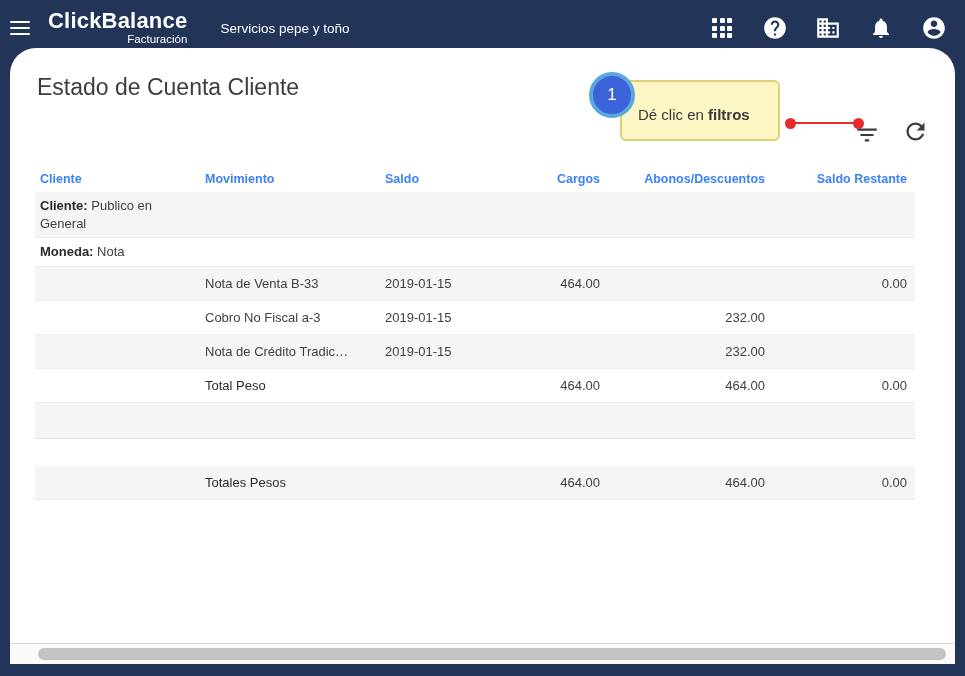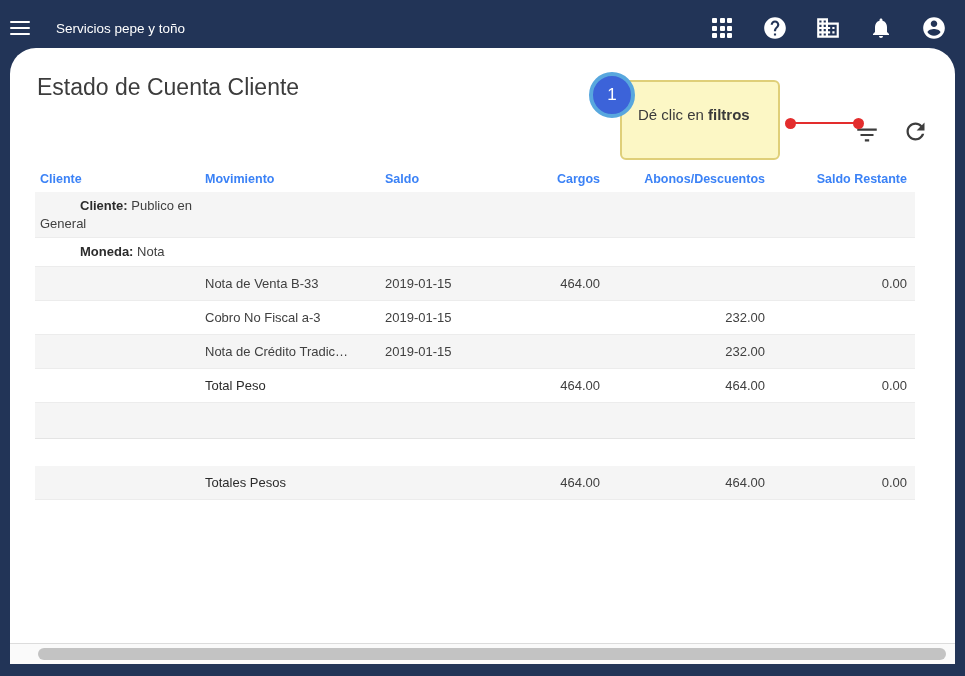--- a/index.html
+++ b/index.html
@@ -11,37 +11,37 @@
   
   .appbar{
     position:absolute;left:0;top:0;width:965px;height:56px;
     background:#223457;display:flex;align-items:center;color:#fff;
   }
   .hamburger{width:20px;height:14px;margin-left:10px;display:flex;flex-direction:column;justify-content:space-between;cursor:pointer;}
   .hamburger span{display:block;height:2.4px;background:#fff;border-radius:1px;}
   .logo{margin-left:18px;display:inline-block;line-height:1;cursor:pointer;}
   .logo .brand{font-size:22px;font-weight:bold;letter-spacing:.2px;}
   .logo .module{font-size:11.5px;text-align:right;margin-top:2px;font-weight:400;}
-  .company{margin-left:26px;font-size:13.5px;font-weight:400;}
+  .company{margin-left:33px;font-size:13.5px;font-weight:400;}
   .appbar-right{margin-left:auto;display:flex;align-items:center;gap:27px;margin-right:18px;}
   .abtn{width:26px;height:26px;display:flex;align-items:center;justify-content:center;cursor:pointer;}
   .grid-icon{display:grid;grid-template-columns:repeat(3,5px);grid-template-rows:repeat(3,5px);gap:2.5px;}
   .grid-icon i{background:#fff;border-radius:1px;}
   
   .card{
     position:absolute;left:10px;top:48px;width:945px;height:616px;
     background:#fff;border-radius:26px 26px 0 0;
   }
   .page-title{position:absolute;left:27px;top:26px;font-size:23px;color:#3c3c3c;}
   
   .filter-btn{position:absolute;left:844px;top:74px;width:28px;height:28px;cursor:pointer;}
   .refresh-btn{position:absolute;left:892px;top:70px;width:28px;height:28px;cursor:pointer;}
   
   .tooltip-box{
-    position:absolute;left:610px;top:32px;width:160px;height:80px;
+    position:absolute;left:610px;top:32px;width:160px;height:61px;
     background:#fcf7c5;border:2px solid #dfcf79;border-radius:6px;
     box-sizing:border-box;z-index:5;
   }
   .tooltip-text{position:absolute;left:16px;top:24px;font-size:15px;color:#3a3a3a;white-space:nowrap;}
   .tooltip-text b{font-weight:bold;}
   .step-badge{
     position:absolute;left:579px;top:24px;width:38px;height:38px;border-radius:50%;
     background:#3c63d9;border:4px solid #58a7de;z-index:6;
     display:flex;align-items:center;justify-content:center;
     color:#fff;font-size:17px;
@@ -59,21 +59,21 @@
   .c1{width:165px;} .c2{width:180px;} .c3{width:150px;}
   .c4{width:75px;}  .c5{width:170px;} .c6{width:140px;}
   th{font-weight:bold;color:#3b82f6;font-size:12.5px;text-align:left;padding:6px 5px;}
   td{padding:9px 5px;vertical-align:middle;}
   th.num,td.num{text-align:right;}
   td.abonos,th.abonos{padding-right:10px;}
   td.saldo,th.saldo{padding-right:8px;margin-top:8px;}
   tr.shaded{background:#f5f5f5;}
   tbody tr{border-bottom:1px solid #ececec;}
   tr.group-row td{padding:5px 5px;line-height:1.35;}
-  .lbl{font-weight:bold;color:#2b2b2b;margin-left:40px;}
+  .lbl{font-weight:bold;color:#2b2b2b;}
   td.bold-cell{font-weight:normal;color:#2b2b2b;}
   tr.sep-row{height:36px;background:#f5f5f5;border-top:1px solid #e4e4e4;border-bottom:1px solid #e4e4e4;}
   tr.spacer-row{height:28px;border-bottom:none;background:#fff;}
   tr.totals-row{background:#f5f5f5;}
   
   .hscroll{
     position:absolute;left:0;bottom:0;width:945px;height:20px;
     background:#fafafa;border-top:1px solid #dcdcdc;
   }
   .hscroll .thumb{
@@ -83,20 +83,24 @@
   svg{display:block;}
 </style>
 </head>
 <body>
 
 <div class="appbar">
   <div class="hamburger">
     <span></span>
       <span></span>
       <span></span>
+  </div>
+  <div class="logo">
+    <div class="brand">ClickBalance</div>
+    <div class="module">Facturación</div>
   </div>
   <div class="company">Servicios pepe y toño</div>
   <div class="appbar-right">
     <div class="abtn">
       <div class="grid-icon">
           <i></i>
           <i></i>
           <i></i>
           <i></i>
           <i></i>

